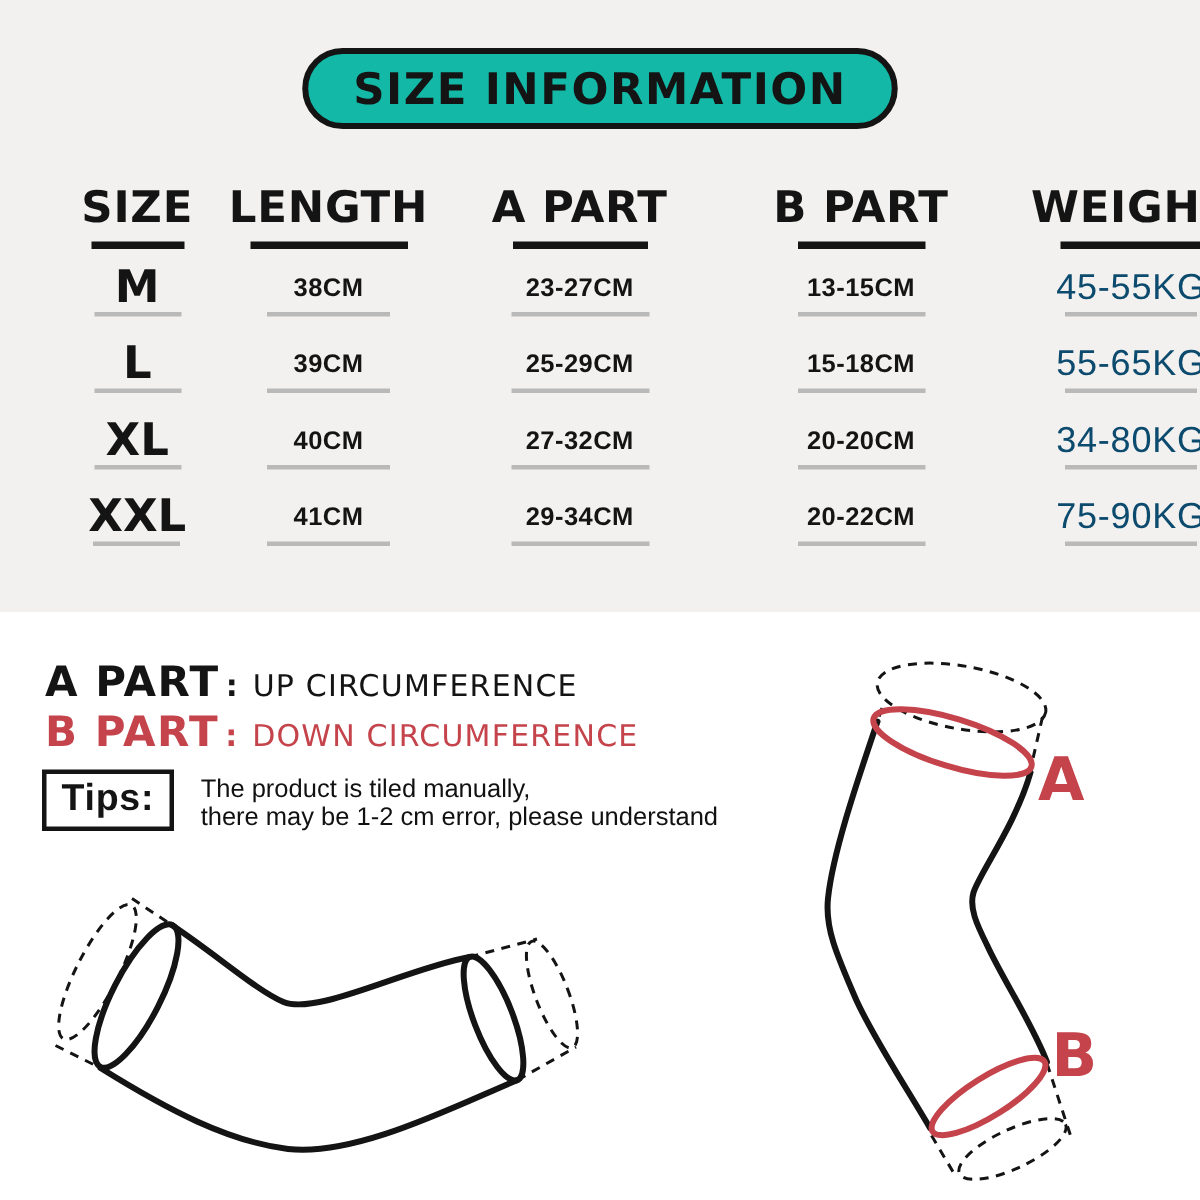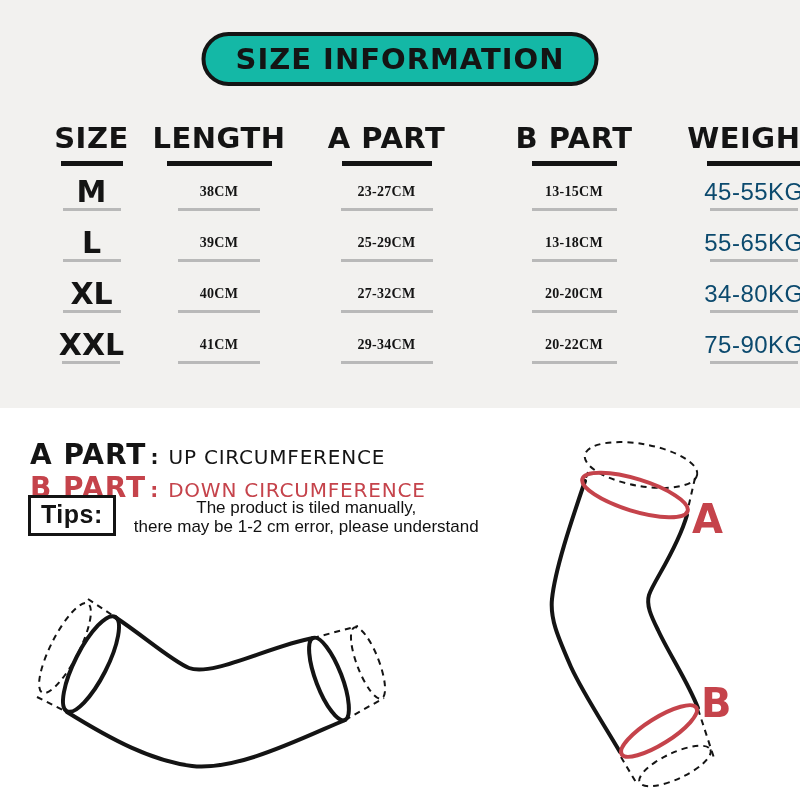--- a/index.html
+++ b/index.html
@@ -18,43 +18,43 @@
   
   .size-table { position:absolute; left:0; top:115px; width:800px;
                 display:grid; grid-template-columns:105px 150px 185px 190px 170px;margin-left:39px; }
   .col { display:flex; flex-direction:column; align-items:center; }
   .hdr { height:46px; line-height:46px; font-size:29px; font-weight:bold; letter-spacing:0.5px; }
   .hbar { height:5px; background:#141414; }
   .cell { height:51px; display:flex; flex-direction:column; align-items:center; }
   .val { height:38px; line-height:40px; padding-top:6px; }
   .gbar { height:3px; background:#b9b9b9; margin-top:4px; }
   .size-val { font-size:30px; font-weight:bold; font-family:"DejaVu Sans", sans-serif; }
-  .cm-val { font-size:14px; font-weight:bold; font-family:Liberation Serif, serif; letter-spacing:0.3px;text-align:right; }
+  .cm-val { font-size:17px; font-weight:bold; font-family:Liberation Sans, sans-serif; letter-spacing:0.3px;text-align:right; }
   .kg-val { font-size:24px; font-weight:normal; font-family:"Liberation Sans", sans-serif; letter-spacing:0.5px; color:#0c4a6e; }
   .w-size .hbar { width:62px; } .w-size .gbar { width:58px; }
   .w-length .hbar { width:105px; } .w-length .gbar { width:82px; }
   .w-apart .hbar { width:90px; } .w-apart .gbar { width:92px; }
   .w-bpart .hbar { width:85px; } .w-bpart .gbar { width:85px; }
   .w-weight .hbar { width:95px; } .w-weight .gbar { width:88px; }
 
   
   .legend-row { position:absolute; left:30px; display:flex; align-items:baseline; white-space:nowrap; }
   .legend-a { top:438px; }
   .legend-b { top:471px; }
   .legend-big { font-size:28px; font-weight:bold; letter-spacing:1px; }
   .legend-colon { font-size:20px; font-weight:bold; margin:0 10px 0 4px; }
   .legend-small { font-size:20px; font-weight:normal; letter-spacing:0.8px; }
   .red { color:#c5434b; }
 
   
-  .tips-row { position:absolute; left:28px; top:495px; display:flex; align-items:flex-start; }
+  .tips-row { position:absolute; left:28px; top:513px; display:flex; align-items:flex-start; }
   .tips-box { border:3px solid #141414; padding:2px 10px 4px 10px; font-family:"Liberation Sans", sans-serif;
               font-size:25px; font-weight:bold; letter-spacing:0.5px; }
   .tips-text { margin-left:18px; padding-top:3px; font-family:"Liberation Sans", sans-serif;
-               font-size:17px; line-height:19px; color:#111;text-align:center; }
+               font-size:17px; line-height:19px; color:#111; }
 
   
   .sleeve-flat { position:absolute; left:12px; top:580px; }
   .sleeve-vertical { position:absolute; left:535px; top:420px; }
   .marker-text { font-family:"DejaVu Sans", sans-serif; font-size:40px; font-weight:bold; fill:#c5434b; }
 </style>
 </head>
 <body>
 
 <div class="top-section"></div>
@@ -124,21 +124,21 @@
       </div>
   </div>
   <div class="col w-bpart">
     <div class="hdr">B PART</div>
     <div class="hbar"></div>
     <div class="cell">
         <span class="val cm-val">13-15CM</span>
         <div class="gbar"></div>
       </div>
     <div class="cell">
-        <span class="val cm-val">13-18CM</span>
+        <span class="val cm-val">15-18CM</span>
         <div class="gbar"></div>
       </div>
     <div class="cell">
         <span class="val cm-val">20-20CM</span>
         <div class="gbar"></div>
       </div>
     <div class="cell">
         <span class="val cm-val">20-22CM</span>
         <div class="gbar"></div>
       </div>

